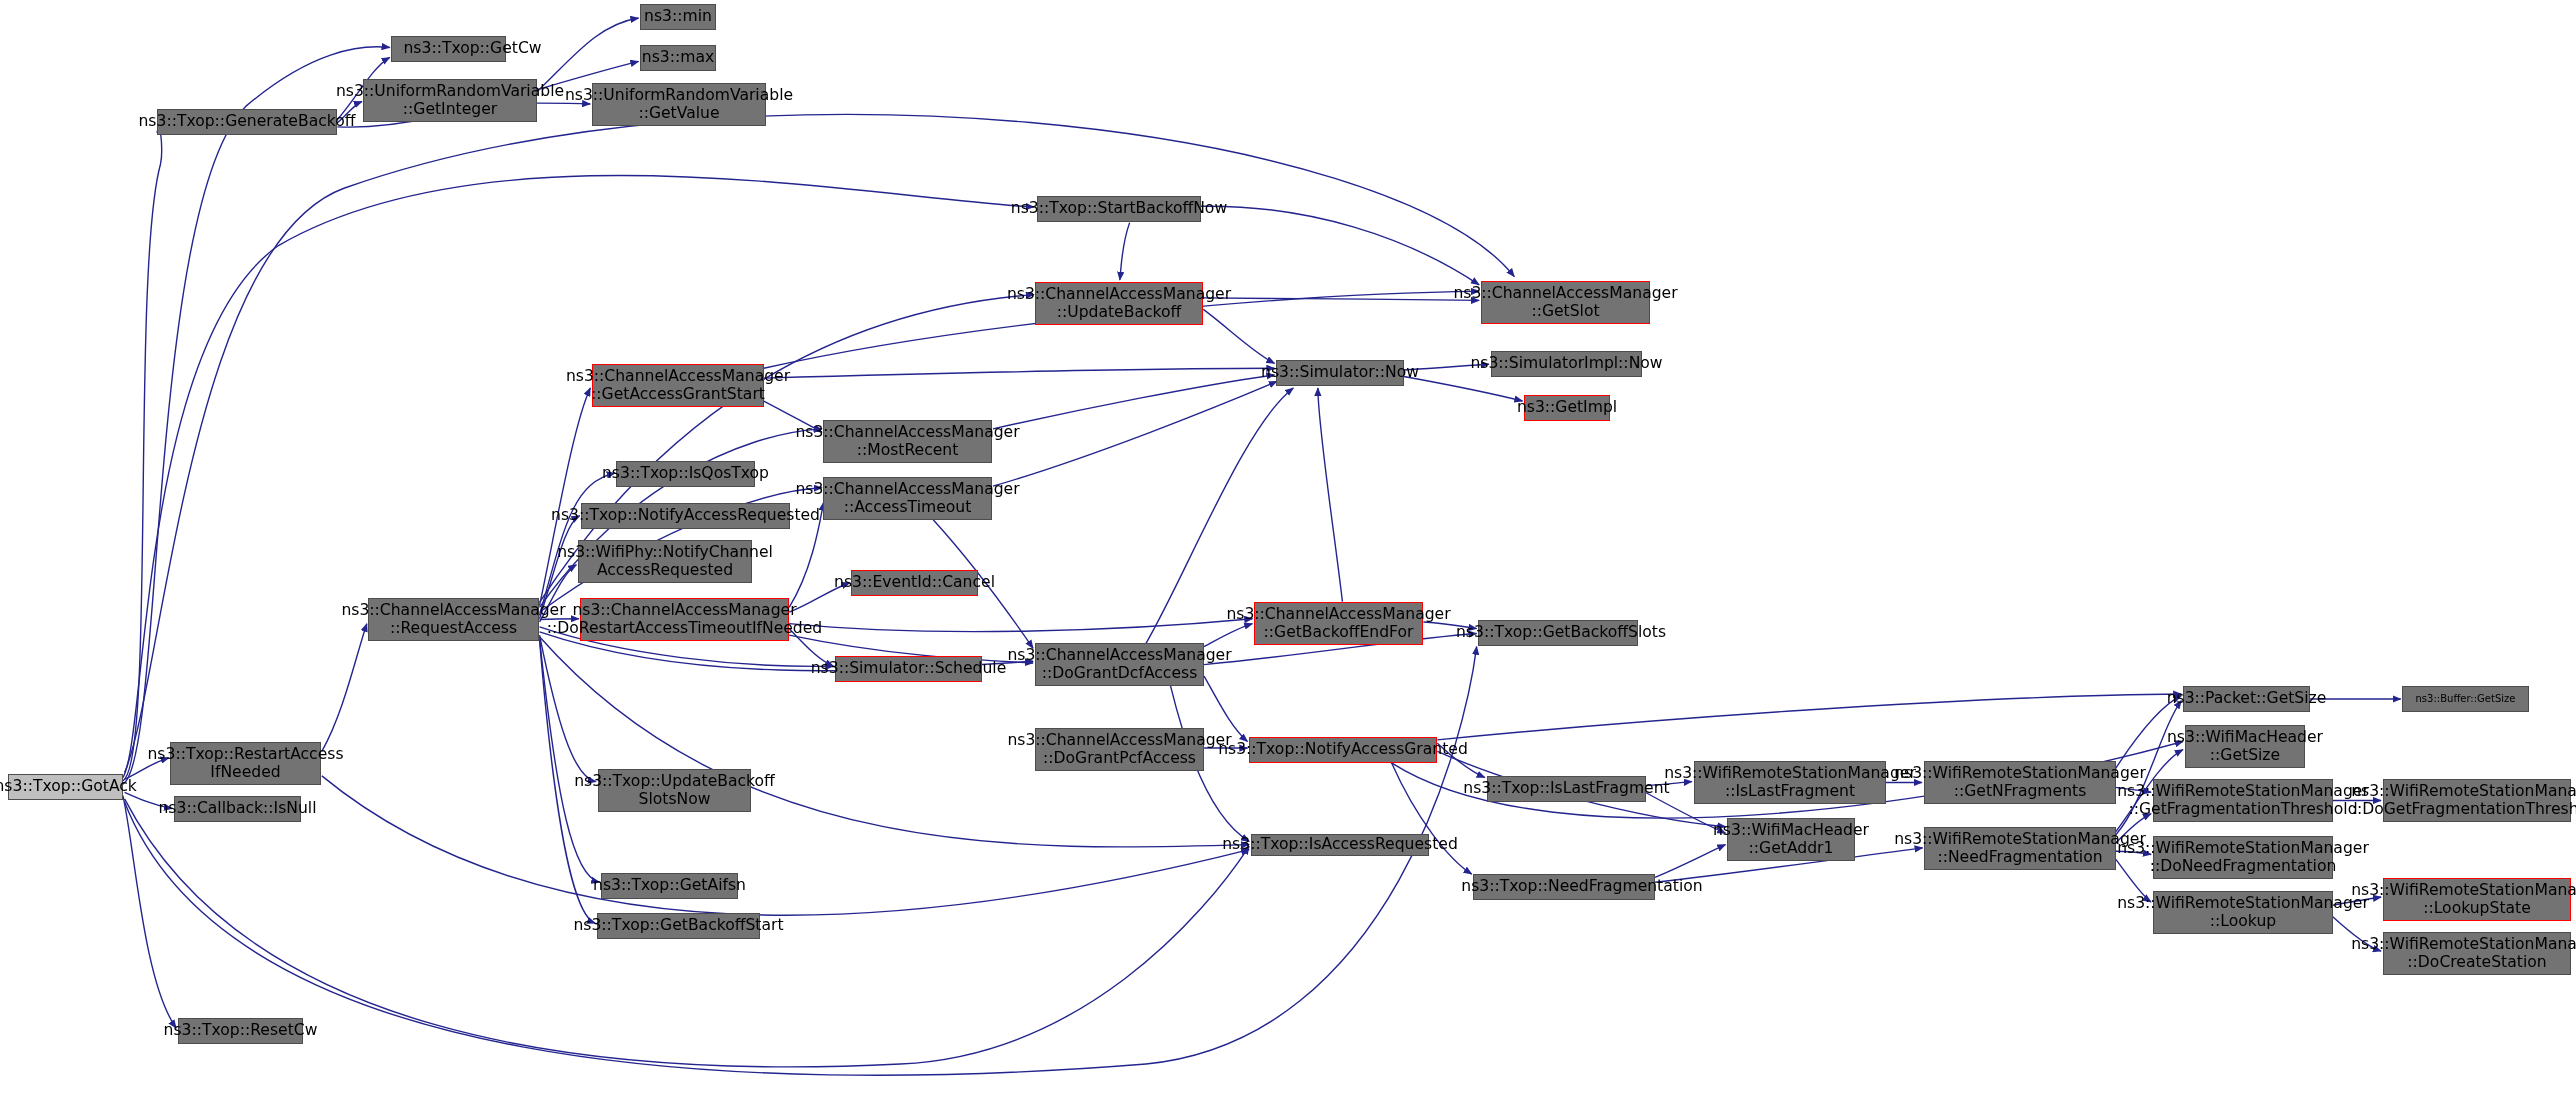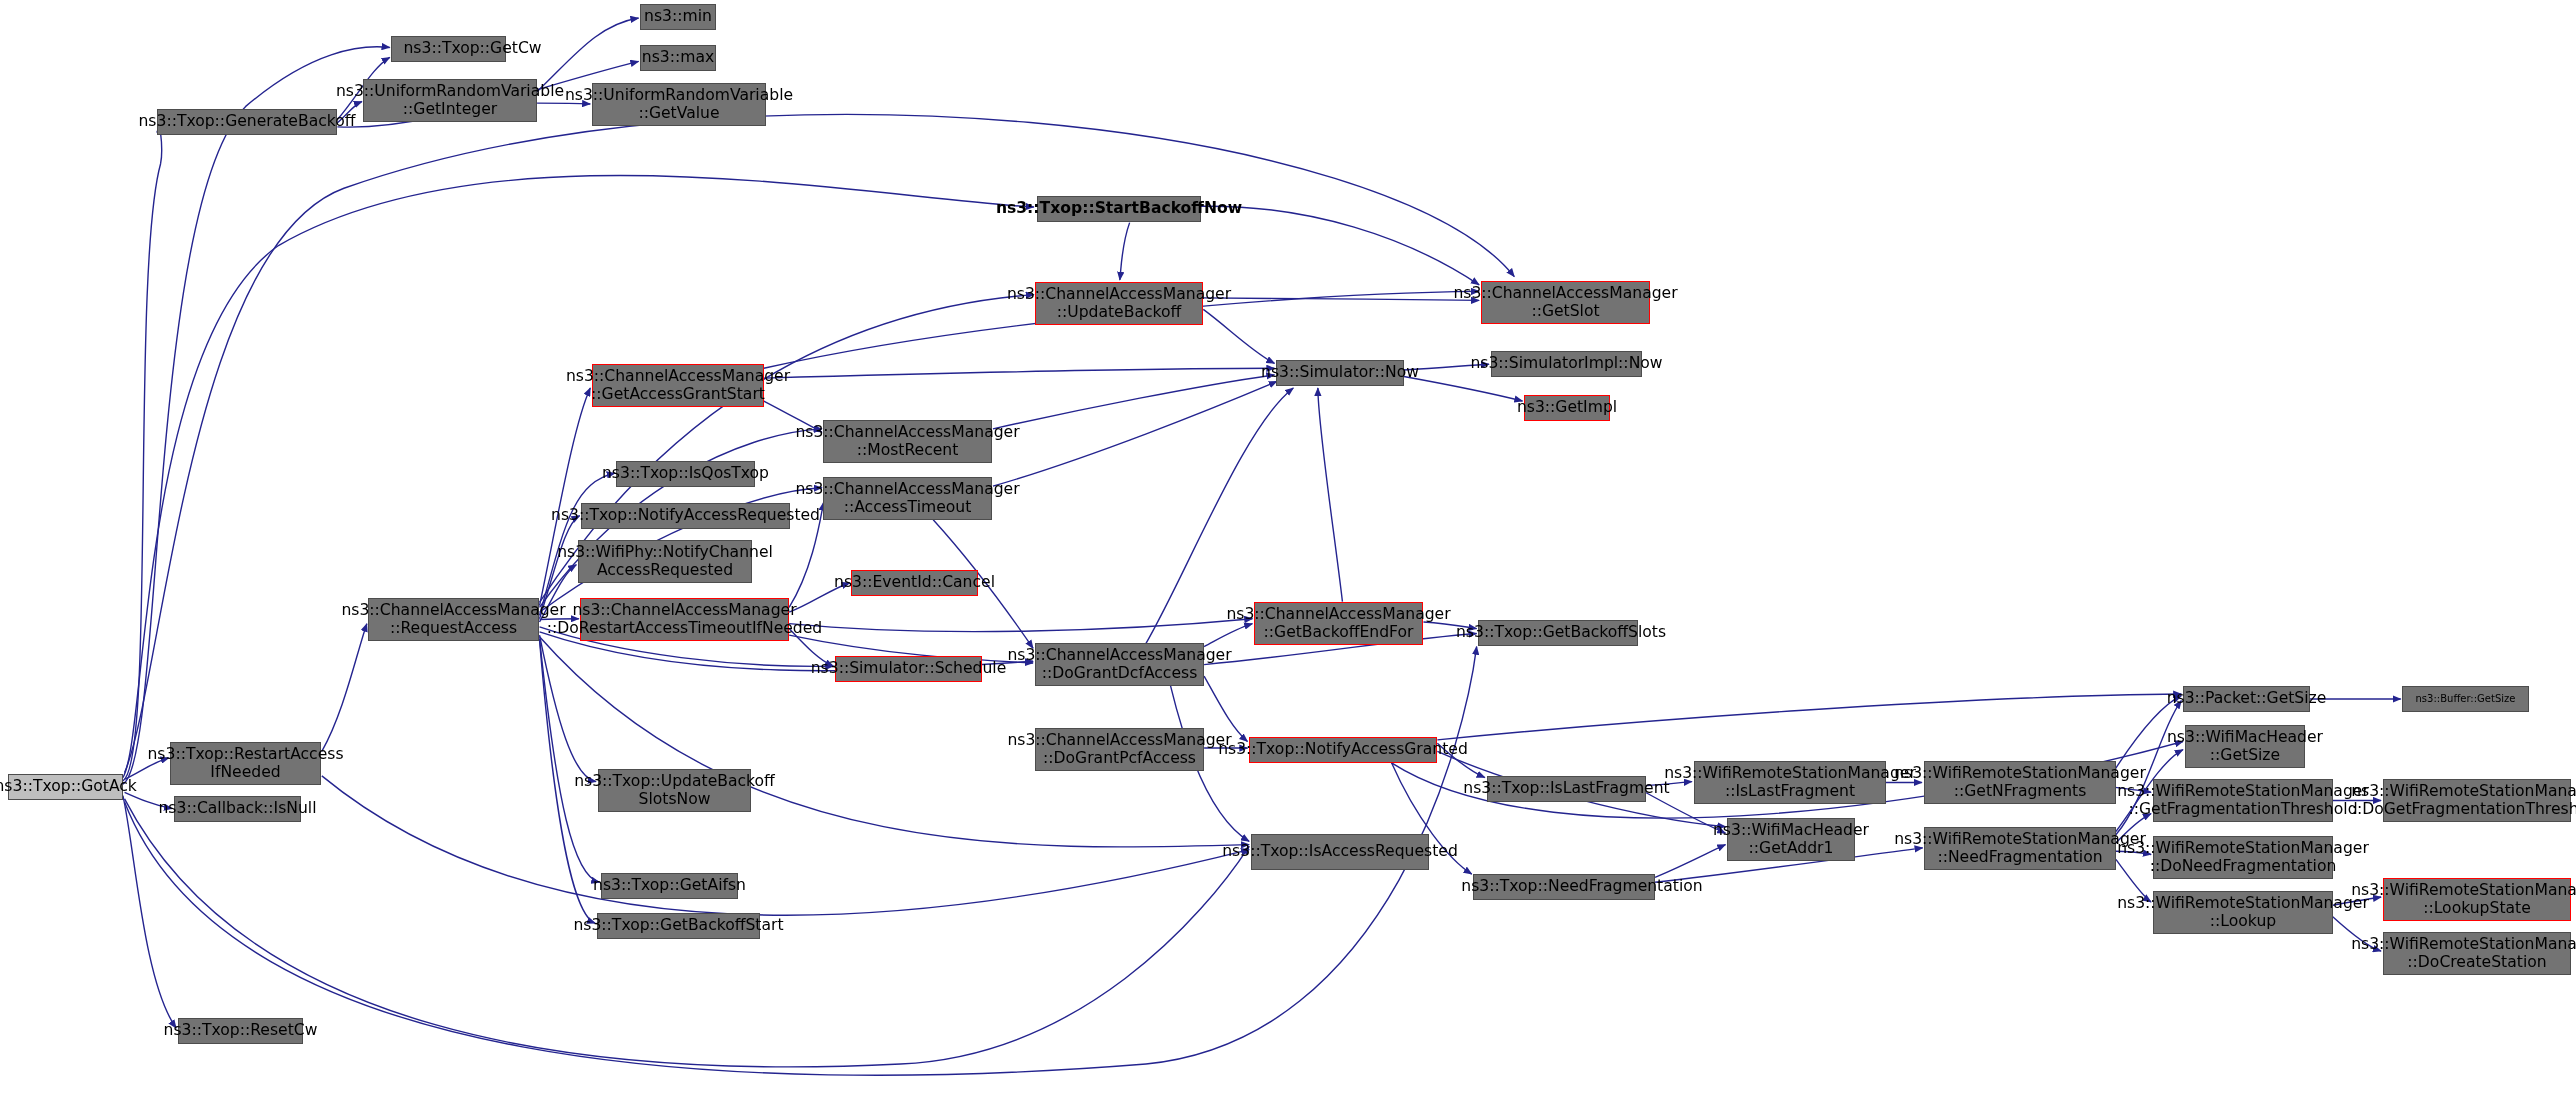--- a/index.html
+++ b/index.html
@@ -121,21 +121,21 @@
       <div class="node n-normal" style="left: 640px; top: 4.1px; width: 76px; height: 26px; font-size: 15.6px;">
         <span class="lbl">ns3::min</span>
       </div>
       <div class="node n-normal" style="left: 640px; top: 45px; width: 76px; height: 26px; font-size: 15.6px;">
         <span class="lbl">ns3::max</span>
       </div>
       <div class="node n-normal" style="left: 592px; top: 83px; width: 174px; height: 43px; font-size: 15.6px;">
         <span class="lbl">ns3::UniformRandomVariable
 ::GetValue</span>
       </div>
-      <div class="node n-normal" style="left: 1037px; top: 196px; width: 164px; height: 26px; font-size: 15.6px; font-weight: bold;">
+      <div class="node n-normal" style="left: 1037px; top: 196px; width: 164px; height: 26px; font-size: 15.6px;">
         <span class="lbl">ns3::Txop::StartBackoffNow</span>
       </div>
       <div class="node n-red" style="left: 1035px; top: 282px; width: 168px; height: 43px; font-size: 15.6px;">
         <span class="lbl">ns3::ChannelAccessManager
 ::UpdateBackoff</span>
       </div>
       <div class="node n-red" style="left: 1481px; top: 281px; width: 169px; height: 43px; font-size: 15.6px;">
         <span class="lbl">ns3::ChannelAccessManager
 ::GetSlot</span>
       </div>
@@ -217,21 +217,21 @@
         <span class="lbl">ns3::WifiMacHeader
 ::GetAddr1</span>
       </div>
       <div class="node n-normal" style="left: 1924px; top: 827px; width: 192px; height: 43px; font-size: 15.6px;">
         <span class="lbl">ns3::WifiRemoteStationManager
 ::NeedFragmentation</span>
       </div>
       <div class="node n-normal" style="left: 1473px; top: 874px; width: 182px; height: 26px; font-size: 15.6px; padding-left: 36px;">
         <span class="lbl">ns3::Txop::NeedFragmentation</span>
       </div>
-      <div class="node n-normal" style="left: 1251px; top: 834px; width: 178px; height: 36px; font-size: 15.6px;">
+      <div class="node n-normal" style="left: 1251px; top: 834px; width: 178px; height: 22px; font-size: 15.6px;">
         <span class="lbl">ns3::Txop::IsAccessRequested</span>
       </div>
       <div class="node n-normal" style="left: 2183px; top: 686px; width: 127px; height: 26px; font-size: 15.6px;">
         <span class="lbl">ns3::Packet::GetSize</span>
       </div>
       <div class="node n-normal" style="left: 2402px; top: 686px; width: 127px; height: 26px; font-size: 10px;">
         <span class="lbl">ns3::Buffer::GetSize</span>
       </div>
       <div class="node n-normal" style="left: 2185px; top: 725px; width: 120px; height: 43px; font-size: 15.6px;">
         <span class="lbl">ns3::WifiMacHeader

